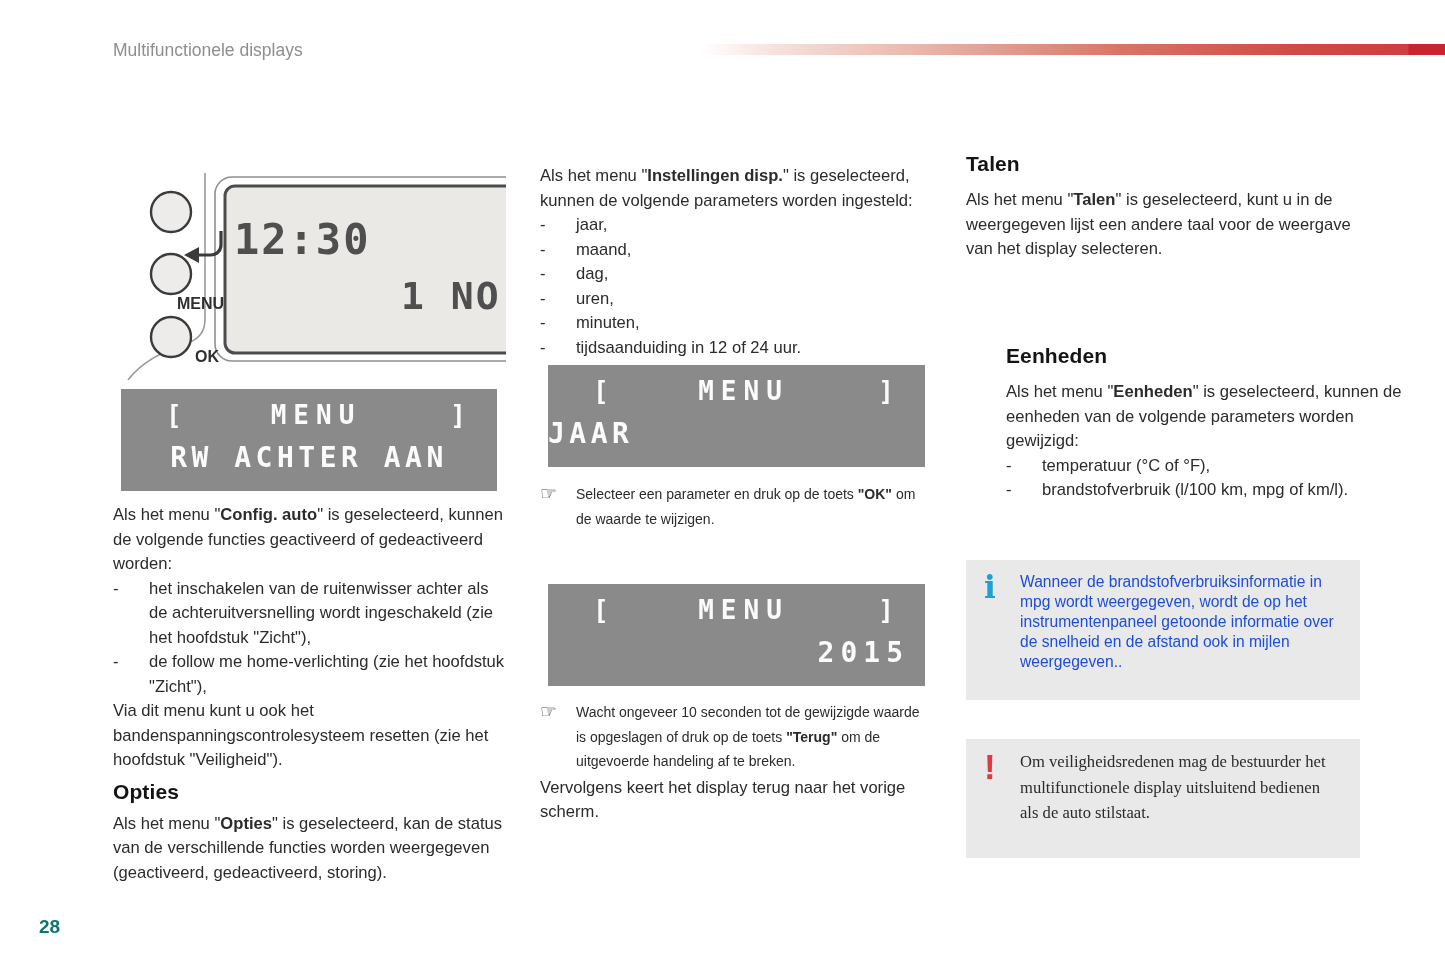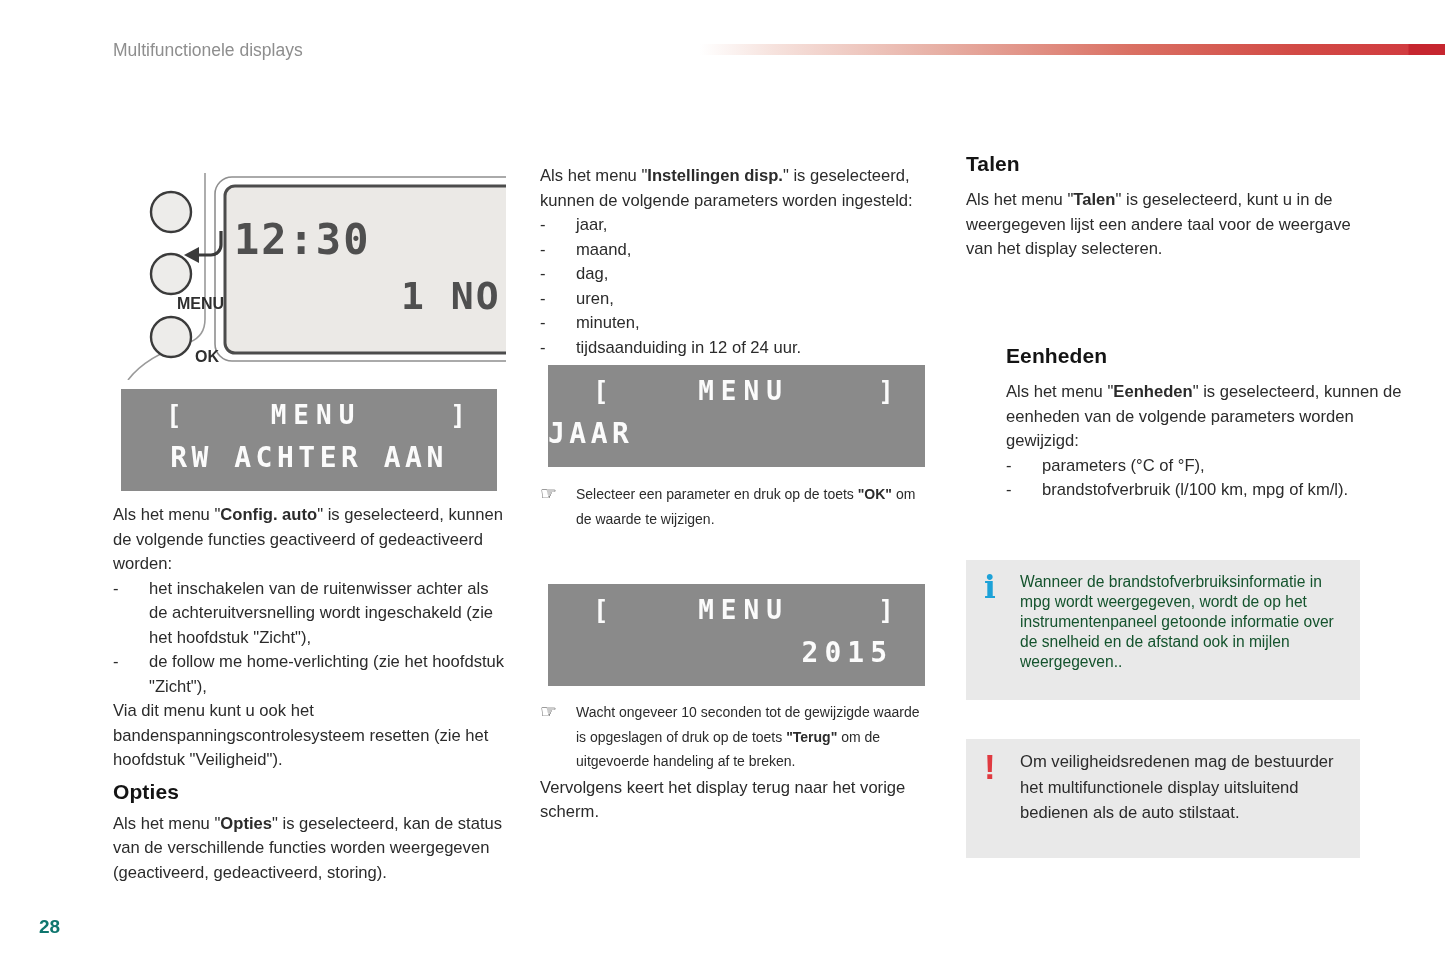--- a/index.html
+++ b/index.html
@@ -33,21 +33,21 @@
   
   .lcd { background:#8a8a8a; height:102px; color:#fbfbfb;
          font-family:"DejaVu Sans Mono", monospace; font-weight:bold; padding-top:9px; }
   .lcd-row1 { display:flex; justify-content:space-between; align-items:center;
               padding:0 31px 0 45px; height:34px; font-size:26px; }
   .lcd-title { letter-spacing:7px; }
   .lcd-bracket { font-size:26px; }
   .lcd-row2 { margin-top:9px; font-size:28px; letter-spacing:4.5px; }
   .lcd-row2.center { text-align:center; }
   .lcd-row2.left { }
-  .lcd-row2.right { text-align:right; padding-right:32px; letter-spacing:6px; }
+  .lcd-row2.right { text-align:right; padding-right:16px; letter-spacing:6px; }
   #lcd-config { width:376px; margin-left:8px; margin-top:13px; }
   #lcd-jaar, #lcd-2015 { width:377px; margin-left:8px; }
   #lcd-jaar { margin-top:5px; }
   #lcd-2015 { margin-top:53px; }
 
   
   .step { display:flex; margin-top:15px; }
   .step-glyph { flex:0 0 36px; font-size:19px; color:#3a3a3a; line-height:24.5px; }
   .step p { font-size:14px; line-height:24.5px; }
   #step2 { margin-top:14px; }
@@ -56,22 +56,22 @@
   .panel-wrap { position:absolute; left:113px; top:173px; width:393px; height:207px; }
 
   
   .note { position:absolute; left:966px; width:394px; background:#e9e9e9; display:flex; }
   #info-box { top:560px; min-height:140px; padding:12px 18px 12px 18px; }
   #warn-box { top:739px; min-height:119px; padding:10px 18px 12px 18px; }
   .note-icon { flex:0 0 36px; text-align:left; }
   #info-box .note-icon { font-family:"DejaVu Serif", serif; font-weight:bold; font-size:31px;
                          color:#1da2d8; line-height:30px; }
   #warn-box .note-icon { font-weight:bold; font-size:35px; color:#e03a40; line-height:36px; }
-  #info-box .note-text { font-size:15.6px; line-height:19.9px; color:#14532d; }
-  #warn-box .note-text { font-size:16.6px; line-height:25.5px; color:#2b2b2b; }
+  #info-box .note-text { font-size:15.6px; line-height:19.9px; color:#1d4ed8; }
+  #warn-box .note-text { font-size:16.6px; line-height:25.5px; color:#2b2b2b;font-family:Liberation Serif, serif; }
 </style>
 </head>
 <body>
 
 <div class="page">
 
   <div class="header-title">Multifunctionele displays</div>
   <div class="red-bar"></div>
 
   <div class="panel-wrap">
@@ -197,21 +197,21 @@
     <h2 class="hd">Talen</h2>
     <p class="body"><span>Als het menu "</span><b>Talen</b><span>" is geselecteerd, kunt u in de weergegeven lijst een andere taal voor de weergave van het display selecteren.</span></p>
   </div>
 
   <div class="col" id="sec-eenheden">
     <h2 class="hd">Eenheden</h2>
     <p class="body"><span>Als het menu "</span><b>Eenheden</b><span>" is geselecteerd, kunnen de eenheden van de volgende parameters worden gewijzigd:</span></p>
     <ul class="dashlist">
       <li>
           <span class="dash">-</span>
-          <span class="li-text">parameters (°C of °F),</span>
+          <span class="li-text">temperatuur (°C of °F),</span>
         </li>
       <li>
           <span class="dash">-</span>
           <span class="li-text">brandstofverbruik (l/100 km, mpg of km/l).</span>
         </li>
     </ul>
   </div>
 
   <div class="note" id="info-box">
     <span class="note-icon">i</span>

